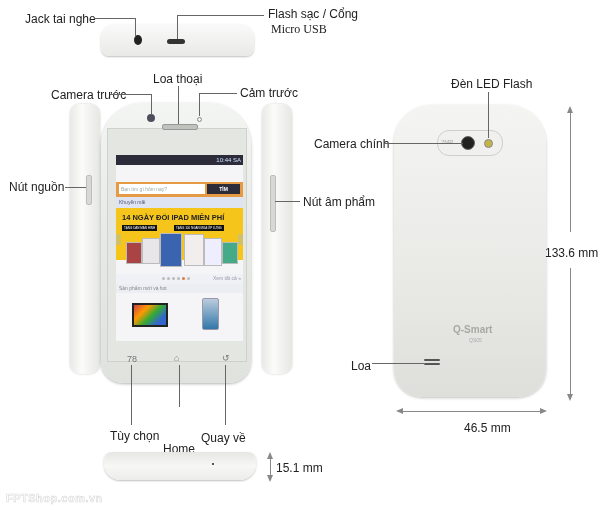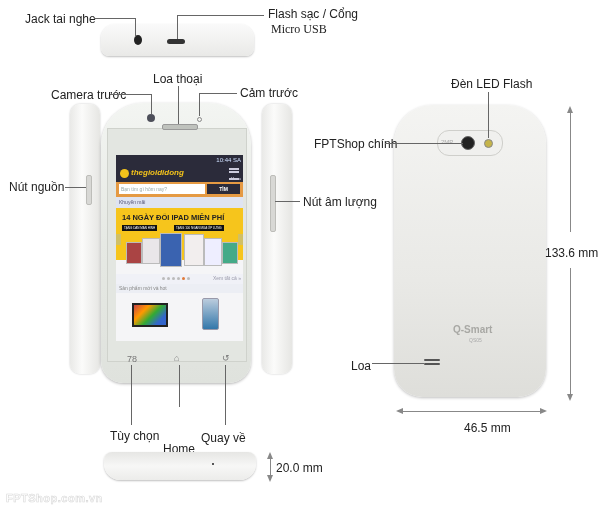--- a/index.html
+++ b/index.html
@@ -76,46 +76,40 @@
 <div class="line" style="left:177px;top:15px;width:87px;height:1px;"></div>
 <div class="line" style="left:177px;top:15px;width:1px;height:24px;"></div>
 
 <div class="abs side" style="left:70px;top:104px;height:270px;"></div>
 <div class="abs btn-side" style="left:86px;top:175px;height:28px;"></div>
 <div class="abs side" style="left:262px;top:104px;height:270px;"></div>
 <div class="abs btn-side" style="left:270px;top:175px;height:55px;"></div>
 
 <div class="lbl" style="left:9px;top:180px;">Nút nguồn</div>
 <div class="line" style="left:65px;top:187px;width:21px;height:1px;"></div>
-<div class="lbl" style="left:303px;top:195px;">Nút âm lượng</div>
+<div class="lbl" style="left:303px;top:195px;">Nút âm phẩm</div>
 <div class="line" style="left:275px;top:201px;width:25px;height:1px;"></div>
 
 <div class="abs front"></div>
 <div class="abs front-inner"></div>
 <div class="abs" style="left:147px;top:114px;width:8px;height:8px;border-radius:50%;background:#4d4f5a;"></div>
 <div class="abs" style="left:162px;top:124px;width:34px;height:4px;border-radius:2px;background:#bfc2bd;border:1px solid #999;"></div>
 <div class="abs" style="left:197px;top:117px;width:3px;height:3px;border-radius:50%;border:1px solid #888;"></div>
 
 <div class="lbl" style="left:36px;top:88px;margin-left:15px;">Camera trước</div>
 <div class="line" style="left:110px;top:94px;width:42px;height:1px;"></div>
 <div class="line" style="left:151px;top:94px;width:1px;height:20px;"></div>
 <div class="lbl" style="left:153px;top:72px;">Loa thoại</div>
 <div class="line" style="left:178px;top:86px;width:1px;height:38px;"></div>
 <div class="lbl" style="left:240px;top:86px;">Cảm trước</div>
 <div class="line" style="left:199px;top:93px;width:38px;height:1px;"></div>
 <div class="line" style="left:199px;top:93px;width:1px;height:23px;"></div>
 
 <div class="abs screen">
   <div class="statusbar"><span>10:44</span> <span>SA</span></div>
-  <div class="appbar">
-    <div class="logo-circle"></div>
-    <div class="logo-text">thegioididong</div>
-    <div class="menu-ic"></div>
-    <div class="menu-txt">Menu</div>
-  </div>
   <div class="searchrow">
     <div class="search-in">Bạn tìm gì hôm nay?</div>
     <div class="search-btn">TÌM</div>
   </div>
   <div class="promo-hdr">Khuyến mãi</div>
   <div class="banner">
     <div class="banner-t">14 NGÀY ĐỔI IPAD MIỄN PHÍ</div>
     <div class="banner-sub" style="left:6px;">TẶNG DÁN MÀN HÌNH</div>
     <div class="banner-sub" style="left:58px;">TẶNG 100 NGÀN MUA ỐP LƯNG</div>
     <div class="arrow-side" style="left:0;"></div>
@@ -150,34 +144,34 @@
 <div class="line" style="left:131px;top:365px;width:1px;height:60px;"></div>
 <div class="lbl" style="left:110px;top:429px;">Tùy chọn</div>
 <div class="line" style="left:225px;top:365px;width:1px;height:60px;"></div>
 <div class="lbl" style="left:201px;top:431px;">Quay về</div>
 
 <div class="abs bottom-edge"></div>
 <div class="abs mic"></div>
 <div class="dimv" style="left:270px;top:456px;height:22px;"></div>
 <div class="ah-up" style="left:267px;top:452px;"></div>
 <div class="ah-down" style="left:267px;top:475px;"></div>
-<div class="lbl" style="left:276px;top:461px;">20.0 mm</div>
+<div class="lbl" style="left:276px;top:461px;">15.1 mm</div>
 
 <div class="abs back"></div>
 <div class="abs cam-module"></div>
 <div class="abs mp-txt">2MP</div>
 <div class="abs cam-lens"></div>
 <div class="abs flash"></div>
 <div class="abs brand">Q-Smart</div>
 <div class="abs model">QS05</div>
 <div class="abs spk"></div>
 
 <div class="lbl" style="left:451px;top:77px;">Đèn LED Flash</div>
 <div class="line" style="left:488px;top:92px;width:1px;height:46px;"></div>
-<div class="lbl" style="left:314px;top:137px;">FPTShop chính</div>
+<div class="lbl" style="left:314px;top:137px;">Camera chính</div>
 <div class="line" style="left:385px;top:143px;width:78px;height:1px;"></div>
 <div class="lbl" style="left:351px;top:359px;">Loa</div>
 <div class="line" style="left:372px;top:363px;width:52px;height:1px;"></div>
 
 <div class="dimv" style="left:570px;top:112px;height:120px;"></div>
 <div class="dimv" style="left:570px;top:268px;height:128px;"></div>
 <div class="ah-up" style="left:567px;top:106px;"></div>
 <div class="ah-down" style="left:567px;top:394px;"></div>
 <div class="lbl" style="left:545px;top:246px;">133.6 mm</div>
 

